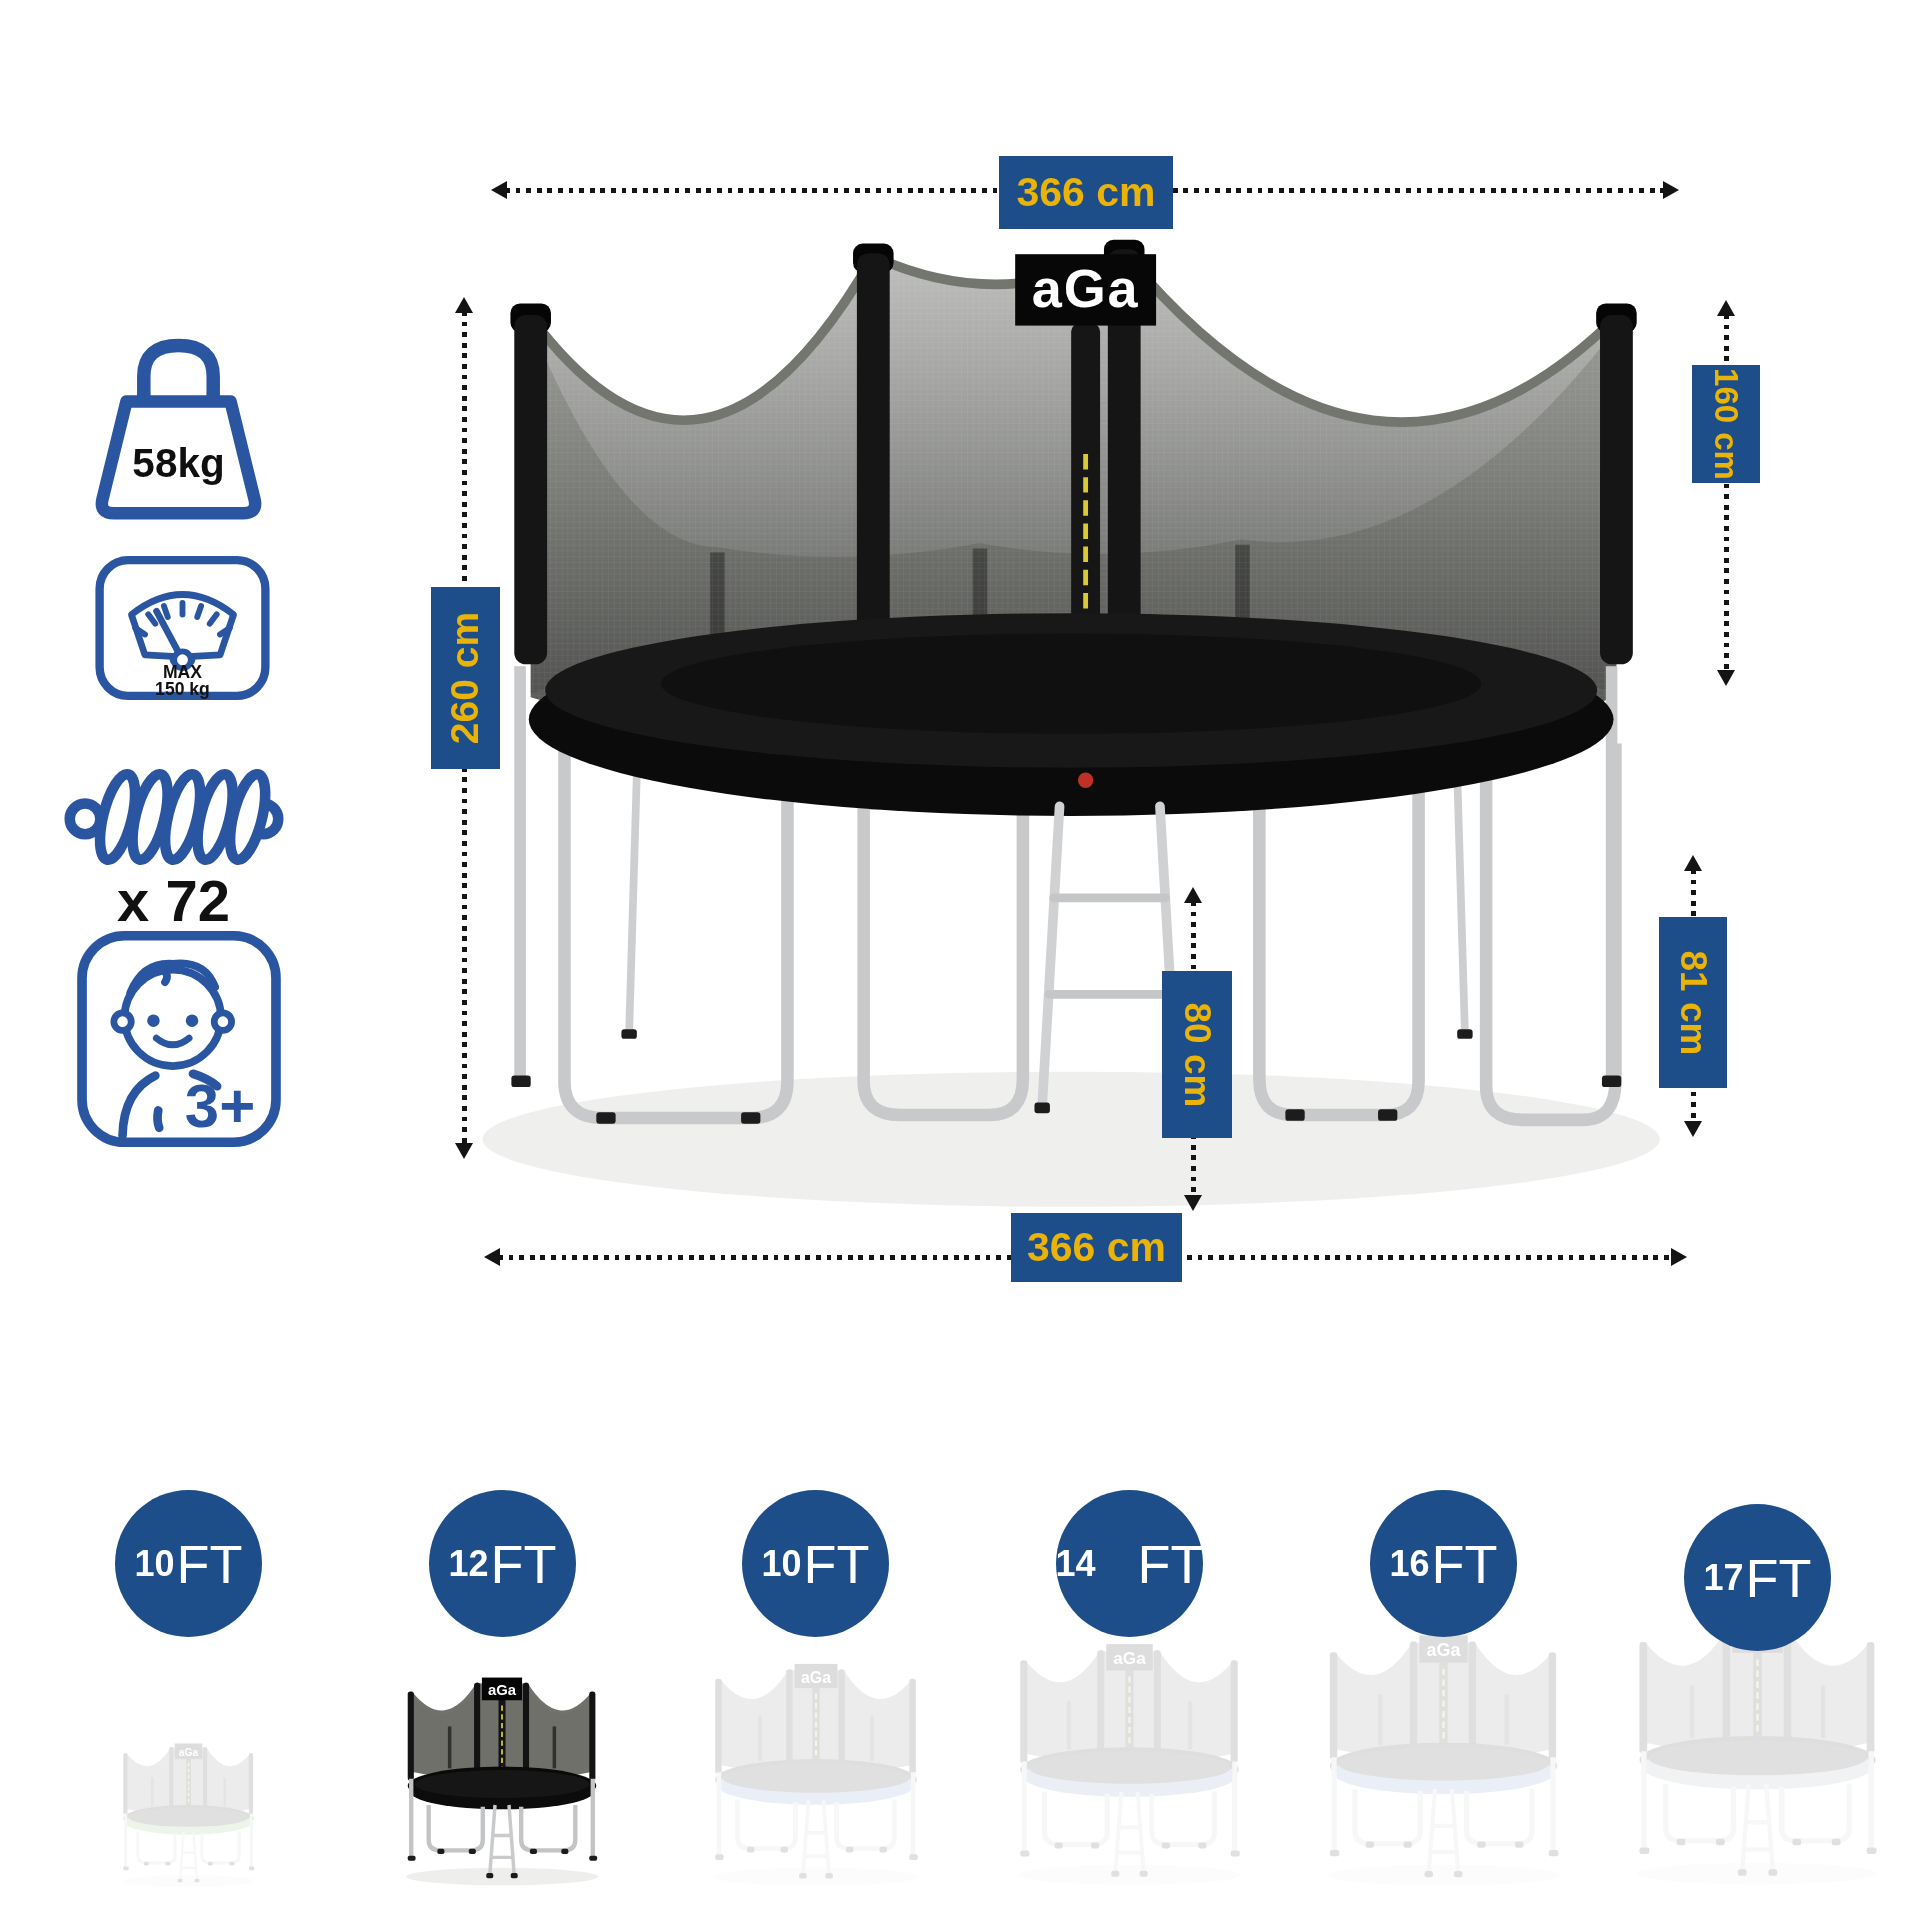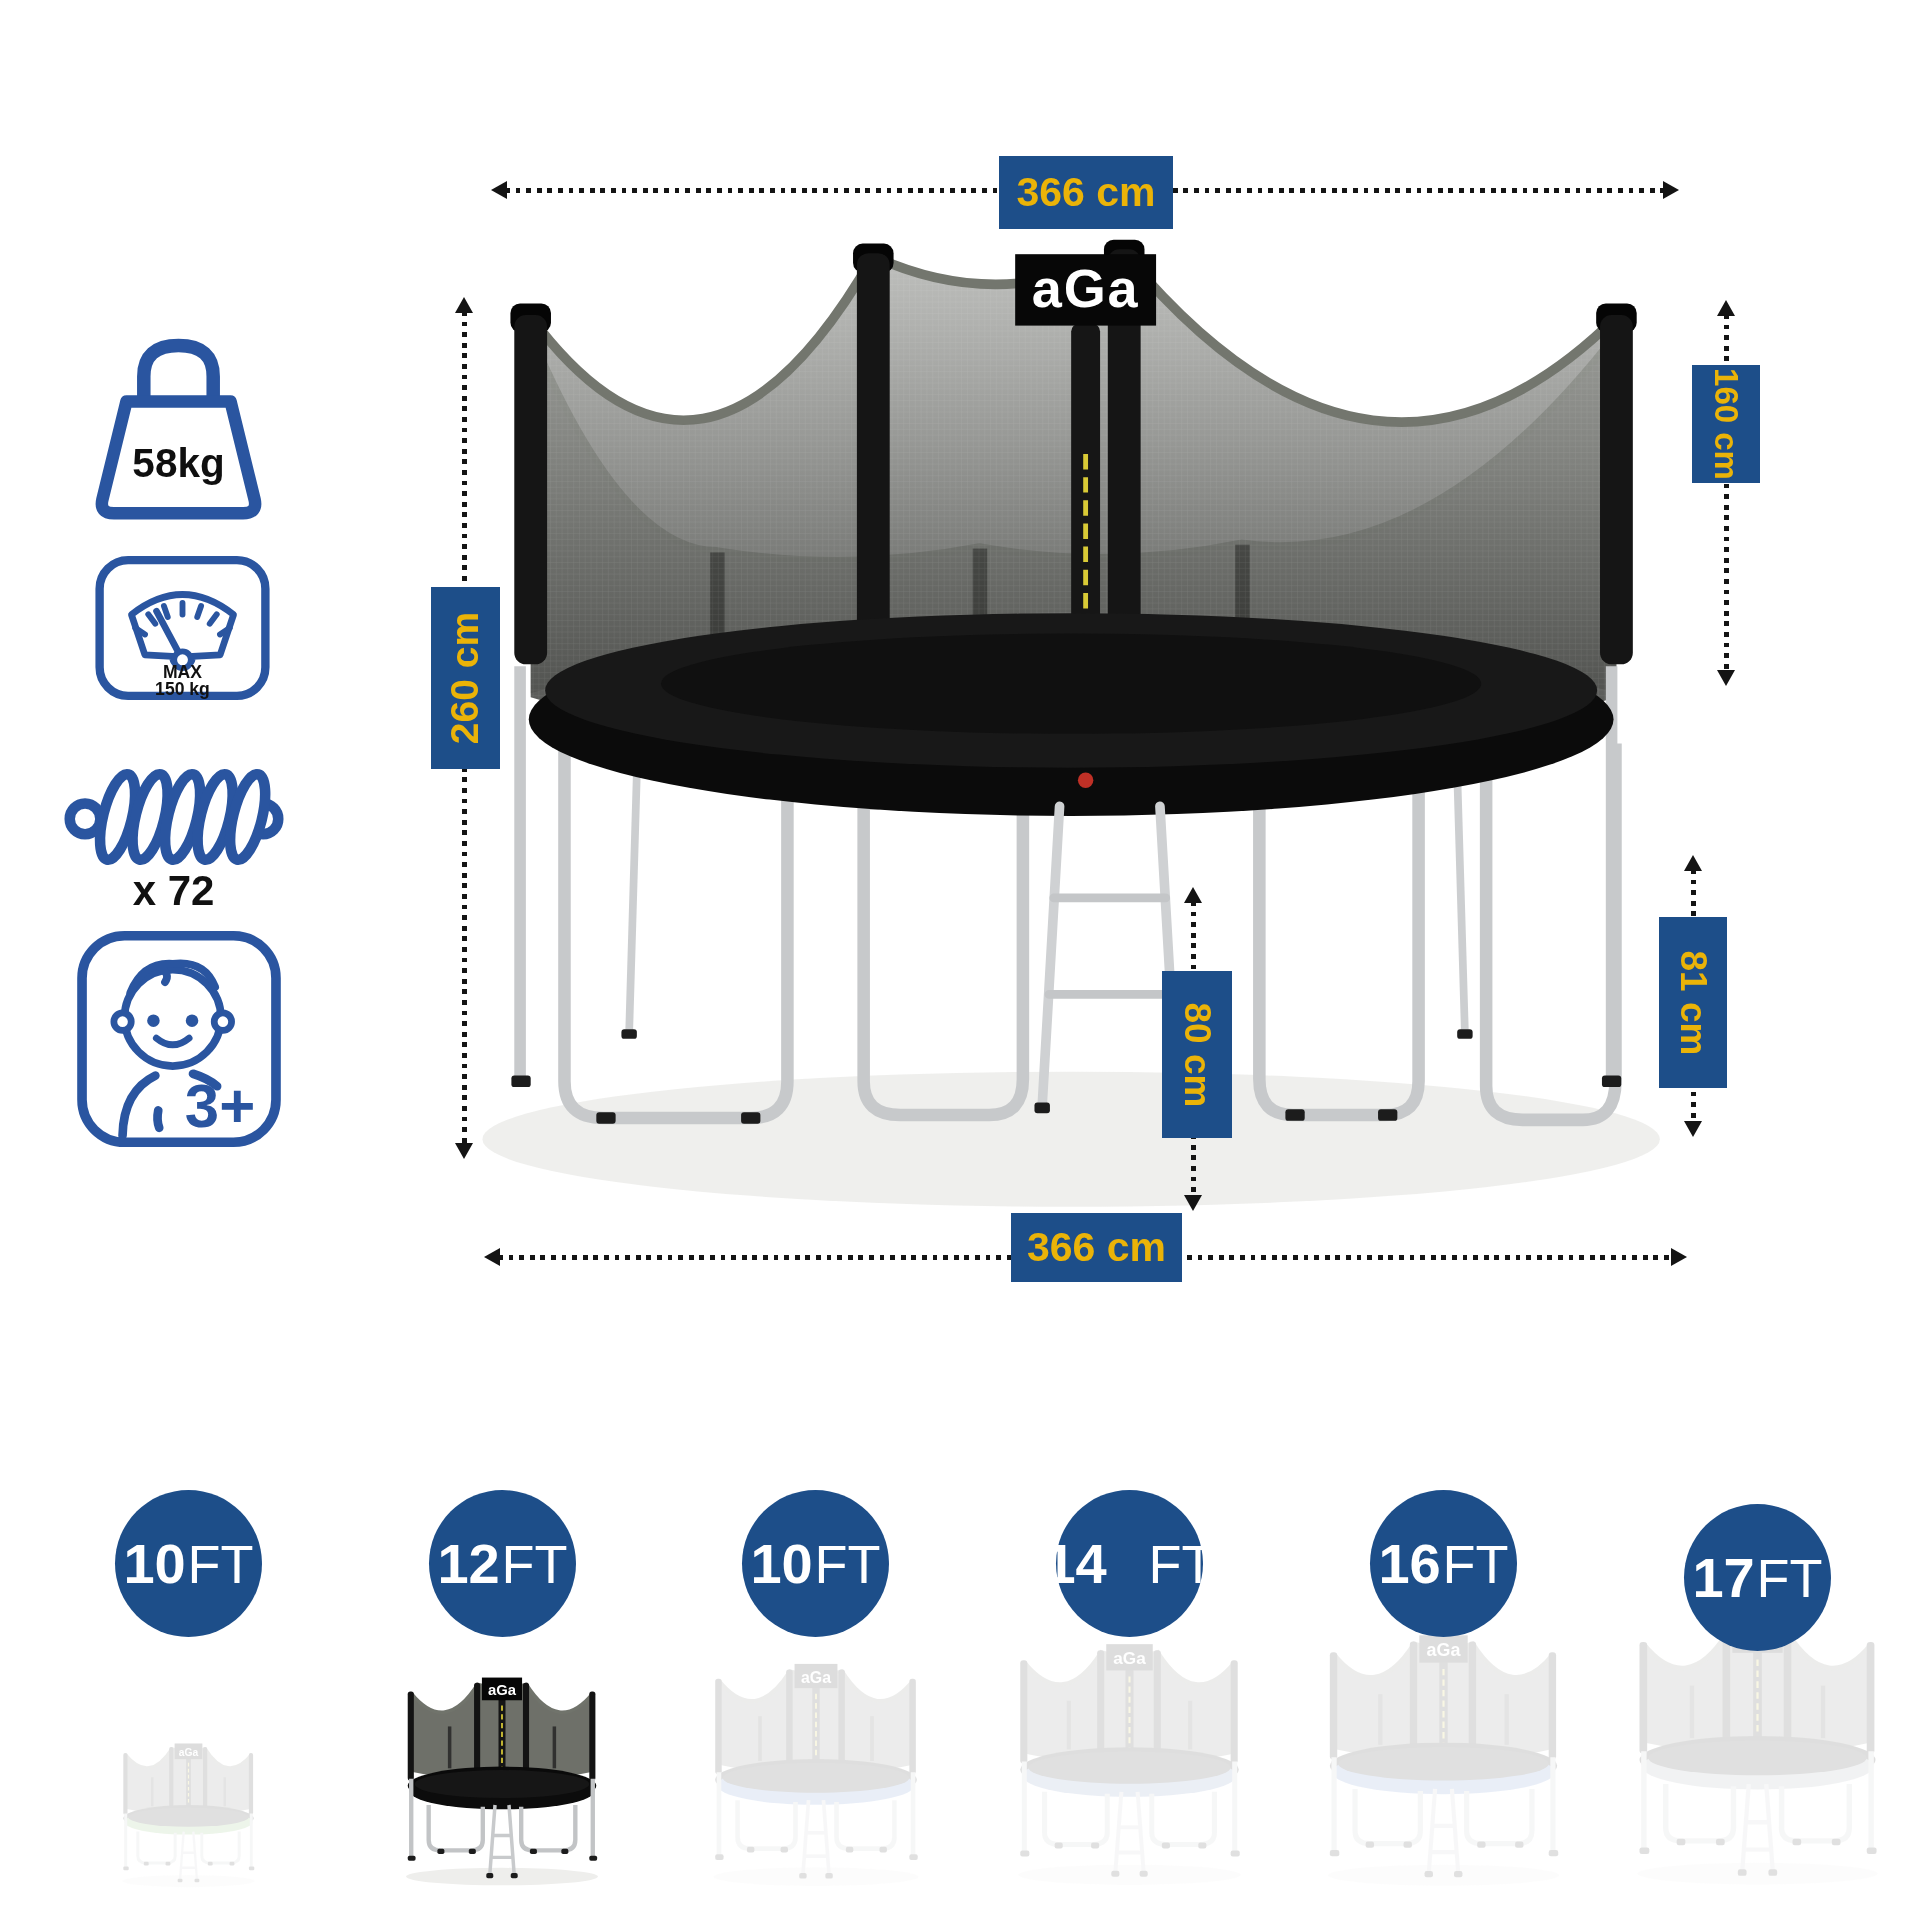--- a/index.html
+++ b/index.html
@@ -22,21 +22,21 @@
   .dline.v::after{content:"";position:absolute;bottom:-14.5px;left:50%;transform:translateX(-50%);
       border:9.7px solid transparent;border-bottom:0;border-top:16.4px solid #141414;}
   
   .dlabel{position:absolute;background:#1d4e89;color:#eab308;display:flex;align-items:center;
           justify-content:center;font-weight:700;z-index:40;}
   .dlabel.v span{transform:rotate(90deg);white-space:nowrap;}
   .dlabel.vr span{transform:rotate(-90deg);white-space:nowrap;}
   
   .size-circle{position:absolute;width:147px;height:147px;border-radius:50%;background:#1d4e89;
       color:#fff;display:flex;align-items:center;justify-content:center;z-index:20;cursor:pointer;}
-  .size-circle .num{font-size:56px;font-weight:800;}
+  .size-circle .num{font-size:36px;font-weight:800;}
   .size-circle .unit{font-size:54px;font-weight:300;margin-left:1.9px;}
   .thumb{position:absolute;z-index:10;opacity:.13;cursor:pointer;}
   .size-item.is-selected .thumb{opacity:1;}
   .tramp-main{position:absolute;left:434px;top:232px;width:1255px;height:1023px;z-index:5;}
 </style>
 </head>
 <body>
 
 <div class="canvas">
 
@@ -75,21 +75,21 @@
       <circle cx="208" cy="58" r="16" fill="none" stroke="#2a55a0" stroke-width="11"></circle>
       <g fill="#fff" stroke="#2a55a0" stroke-width="11">
         <ellipse cx="56" cy="56" rx="15" ry="46" transform="rotate(14 56 56)"></ellipse>
         <ellipse cx="90" cy="56" rx="15" ry="46" transform="rotate(14 90 56)"></ellipse>
         <ellipse cx="124" cy="56" rx="15" ry="46" transform="rotate(14 124 56)"></ellipse>
         <ellipse cx="158" cy="56" rx="15" ry="46" transform="rotate(14 158 56)"></ellipse>
         <ellipse cx="192" cy="56" rx="15" ry="46" transform="rotate(14 192 56)"></ellipse>
       </g>
     </svg>
   </div>
-  <div class="spec-text" style="left:77px;top:867px;width:193px;font-size:42px;">x 72</div>
+  <div class="spec-text" style="left:77px;top:867px;width:193px;font-size:58px;">x 72</div>
 
   <div class="spec" style="left:75px;top:929px;width:208px;height:220px;">
     <svg viewBox="0 0 215 228">
       <rect x="7" y="7" width="201" height="214" rx="44" fill="#fff" stroke="#2a55a0" stroke-width="10"></rect>
       <circle cx="101" cy="92" r="50" fill="#fff" stroke="#2a55a0" stroke-width="8"></circle>
       <path d="M57,66 Q70,34 101,36 M101,36 Q134,32 145,60 M88,40 Q99,47 93,55" fill="none" stroke="#2a55a0" stroke-width="8" stroke-linecap="round"></path>
       <circle cx="49" cy="96" r="9" fill="#fff" stroke="#2a55a0" stroke-width="7"></circle>
       <circle cx="153" cy="96" r="9" fill="#fff" stroke="#2a55a0" stroke-width="7"></circle>
       <circle cx="81" cy="95" r="6.5" fill="#2a55a0"></circle>
       <circle cx="121" cy="95" r="6.5" fill="#2a55a0"></circle>

